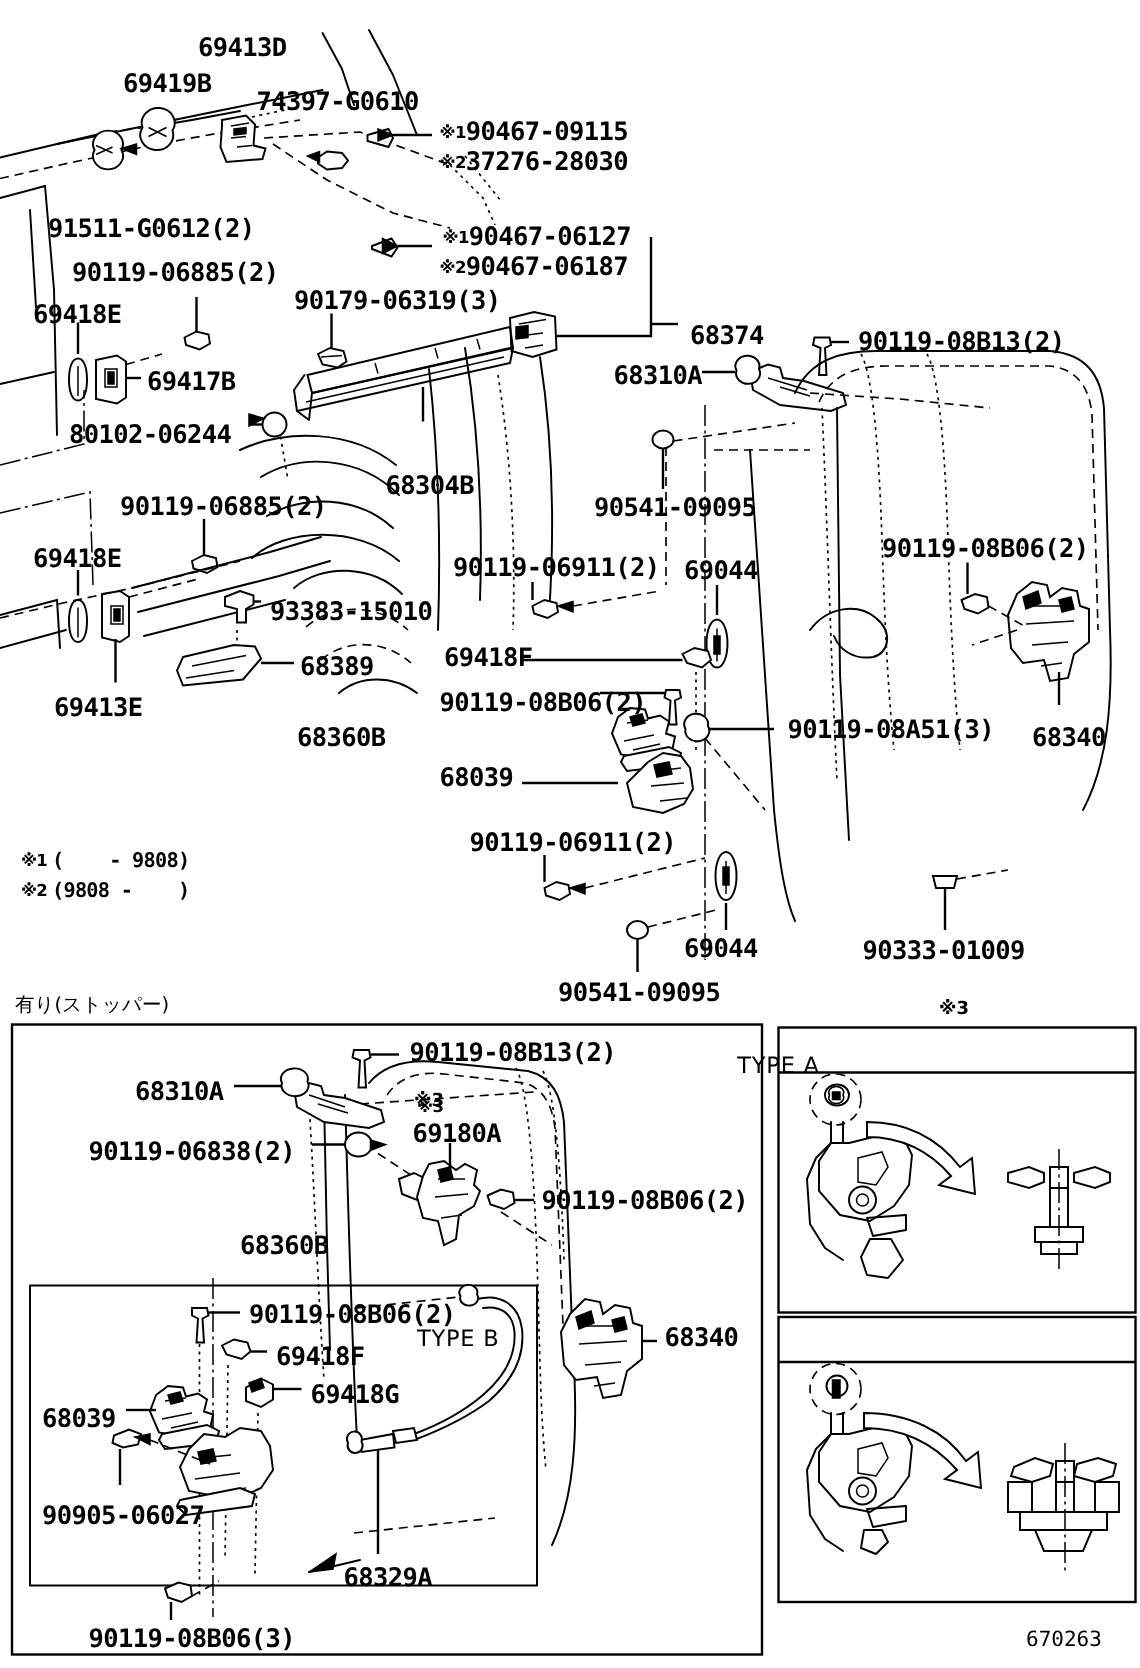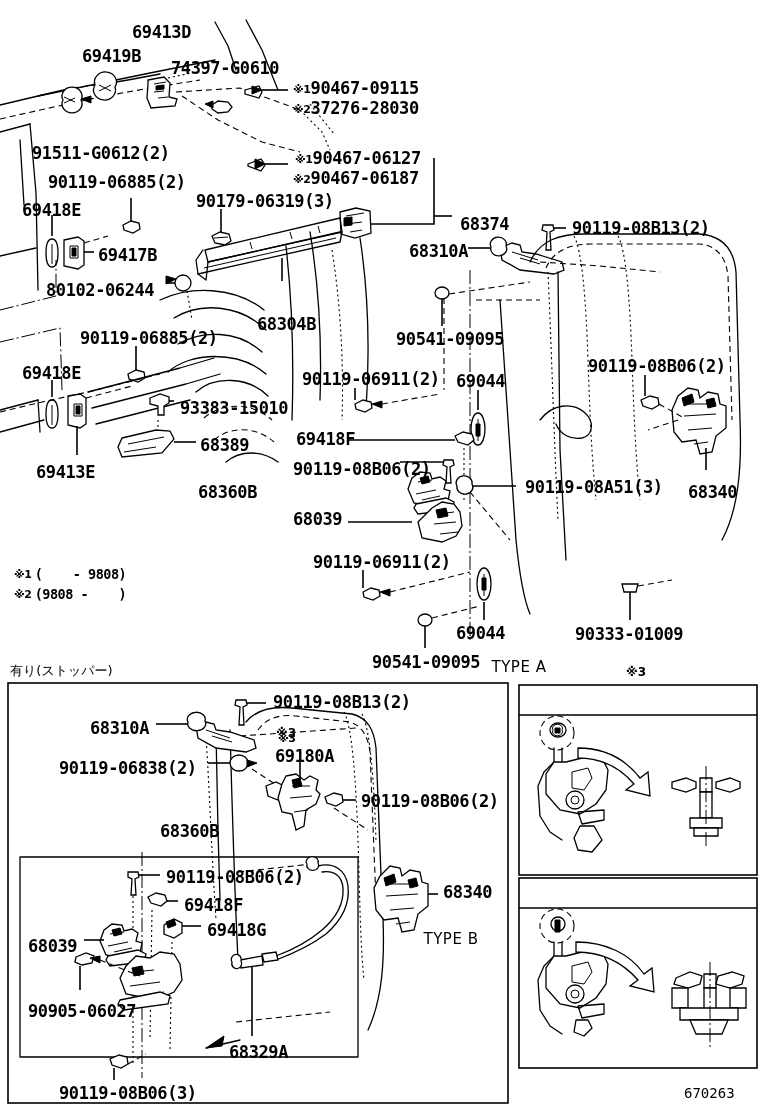--- a/index.html
+++ b/index.html
@@ -563,18 +563,18 @@
       <div class="lbl" style="left: 207px; top: 922px;"><span>69418G</span></div>
       <div class="lbl" style="left: 28px; top: 938px;"><span>68039</span></div>
       <div class="lbl" style="left: 28px; top: 1003px;"><span>90905-06027</span></div>
       <div class="lbl" style="left: 229px; top: 1044px;"><span>68329A</span></div>
       <div class="lbl" style="left: 59px; top: 1085px;"><span>90119-08B06(3)</span></div>
       <div class="lbl note" style="left: 14px; top: 568px;"><span class="sup">※1 </span><span>(    - 9808)</span></div>
       <div class="lbl note" style="left: 14px; top: 588px;"><span class="sup">※2 </span><span>(9808 -    )</span></div>
       <div class="lbl jp" style="left: 10px; top: 664px;">有り(ストッパー)</div>
       <div class="lbl mark" style="left: 626px; top: 666px;">※3</div>
       <div class="lbl mark" style="left: 276px; top: 727px;">※3</div>
-      <div class="lbl typ" style="left: 0px; top: 660px; width: 760px; text-align: center; padding-left: 278px; box-sizing: border-box;">TYPE A</div>
-      <div class="lbl typ" style="left: 0px; top: 885px; width: 624px; text-align: center; padding-left: 278px; box-sizing: border-box; margin-top: 47px;">TYPE B</div>
+      <div class="lbl typ" style="left: 0px; top: 703px; width: 760px; text-align: center; padding-left: 278px; box-sizing: border-box;">TYPE A</div>
+      <div class="lbl typ" style="left: 0px; top: 885px; width: 624px; padding-left: 278px; box-sizing: border-box;">TYPE B</div>
       <div class="lbl code" style="left: 684px; top: 1086px;">670263</div>
     </div>
 
 </div>
 
 </body></html>

